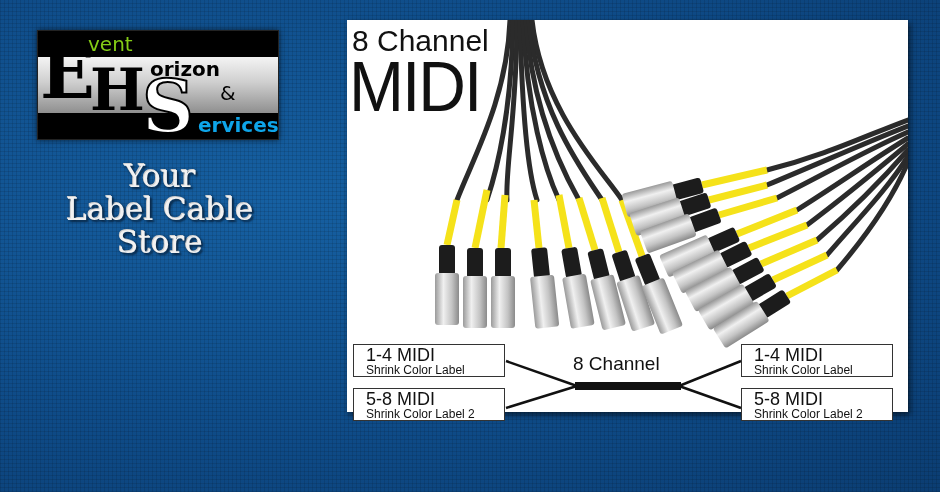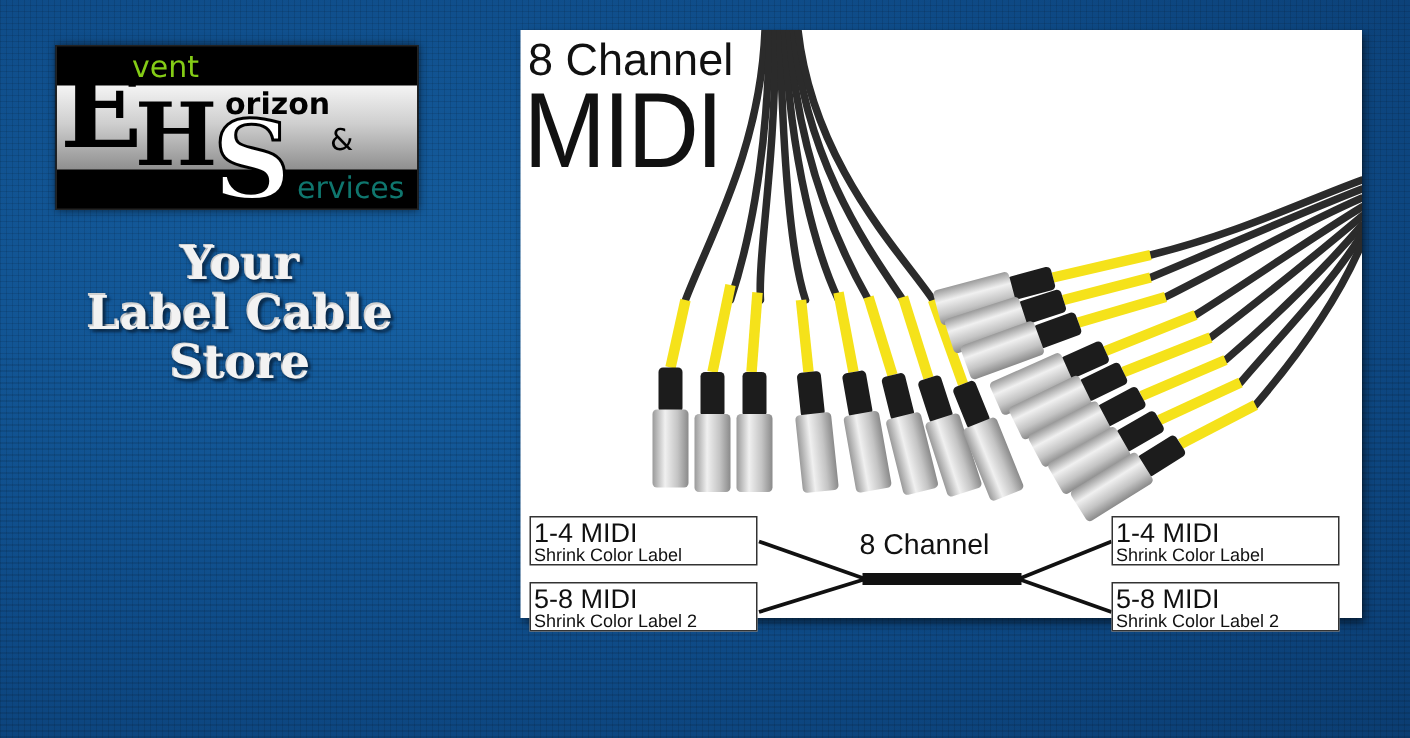--- a/index.html
+++ b/index.html
@@ -29,46 +29,46 @@
   }
   .logo .bigE { left:2px; top:6px; font-size:72px; letter-spacing:-4px; }
   .logo .bigH { left:52px; top:30px; font-size:58px; }
   .logo .bigS { left:104px; top:40px; font-size:72px; color:#fff; -webkit-text-stroke:2px #000; }
   .logo .word {
     position:absolute; font-family:"DejaVu Sans", sans-serif; font-size:20px; line-height:1;
   }
   .logo .w1 { left:50px; top:3px; color:#84cc16; }
   .logo .w2 { left:112px; top:28px; color:#000;font-weight:bold; }
   .logo .w3 { left:182px; top:52px; color:#000; }
-  .logo .w4 { left:160px; top:84px; color:#0f766e; }
+  .logo .w4 { left:160px; top:84px; color:#0ea5e9;font-weight:bold; }
 
   
   .tagline {
     position:absolute; left:0; top:160px; width:320px; text-align:center;
-    font-family:"DejaVu Serif", serif; font-weight:bold; color:#f2f2f2;
+    font-family:"DejaVu Serif", serif; font-weight:normal; color:#f2f2f2;
     font-size:31px; line-height:33px;
     text-shadow: 2px 2px 2px #0a2a4a, -1px -1px 0 #d0d0d0, 0 0 3px #0a2a4a;
   }
 
   
   .panel {
     position:absolute; left:347px; top:20px; width:561px; height:392px;
     background:#fff; box-shadow: 2px 3px 6px rgba(0,0,0,0.6);
   }
   .title-small {
     position:absolute; left:5px; top:5px; font-size:30px; line-height:32px; color:#111;
   }
   .title-big {
     position:absolute; left:2px; top:32px; font-size:66px; line-height:64px; color:#111;
     letter-spacing:-2px; transform:scaleY(1.08); transform-origin:top left;
   }
   .cable-art { position:absolute; left:0; top:0; width:561px; height:330px; }
 
   .label-box {
-    position:absolute; border:1px solid #333; background:#fff; padding:1px 3px 2px 2px;
+    position:absolute; border:1px solid #333; background:#fff; padding:1px 3px 2px 12px;
     width:152px; height:33px; box-sizing:border-box;
   }
   .label-box .lb-title { font-size:18px; line-height:18px; color:#111; display:block; }
   .label-box .lb-sub { font-size:12px; line-height:13px; color:#111; display:block; }
   .lb1 { left:6px; top:324px; }
   .lb2 { left:6px; top:368px; }
   .lb3 { left:394px; top:324px; }
   .lb4 { left:394px; top:368px; }
 
   .diagram { position:absolute; left:0; top:320px; width:561px; height:90px; }

